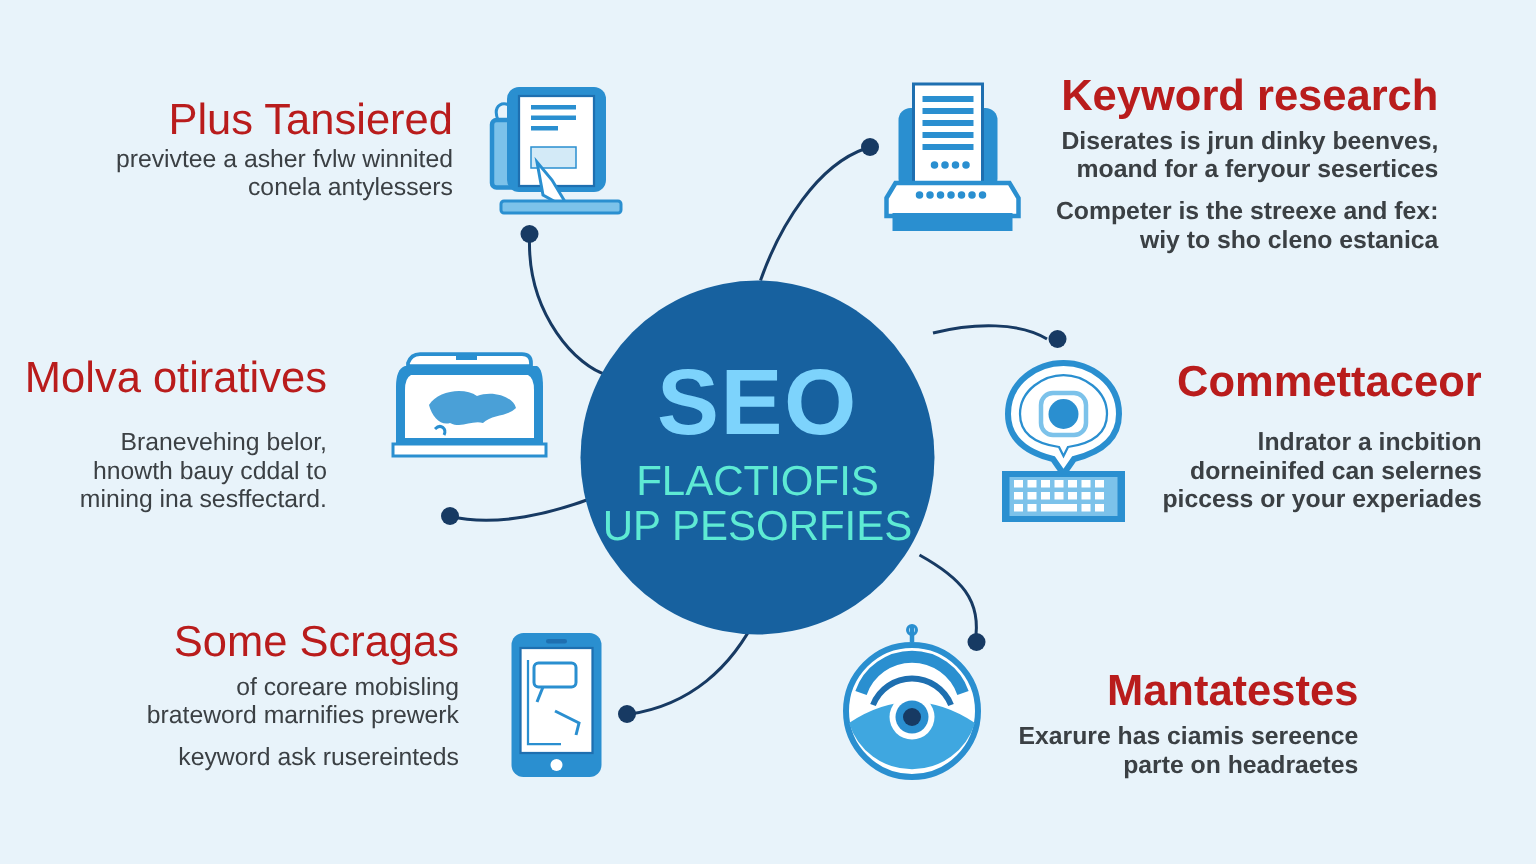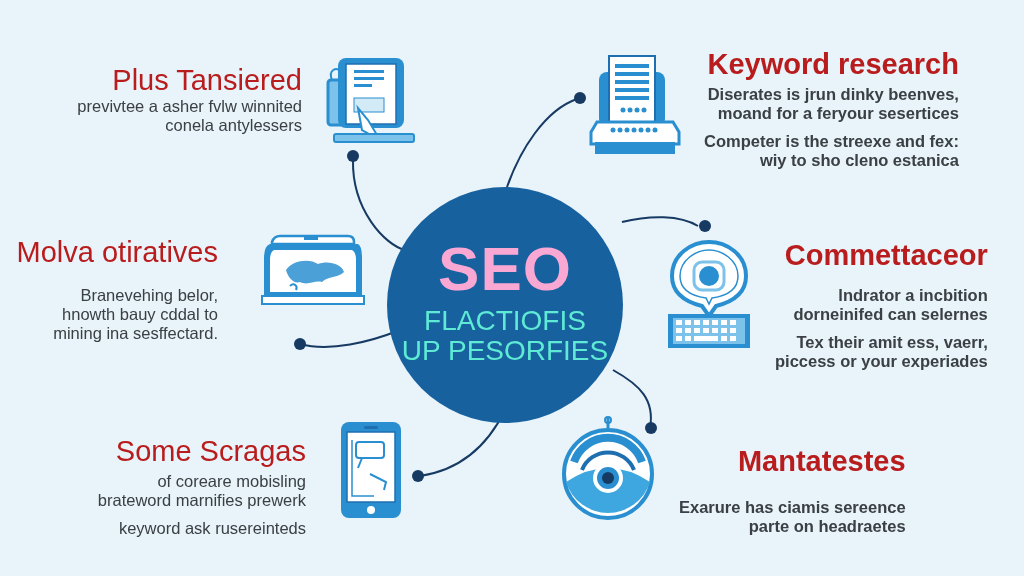--- a/index.html
+++ b/index.html
@@ -10,21 +10,21 @@
       position:relative;
     }
     .stage { position:absolute; left:0; top:0; width:1024px; height:576px; }
     svg.connectors { position:absolute; left:0; top:0; }
     .hub {
       position:absolute; left:387px; top:187px; width:236px; height:236px;
       border-radius:50%; background:#17619f;
       display:flex; flex-direction:column; align-items:center; justify-content:center;
       text-align:center;
     }
-    .hub .title { color:#f9a8d4; font-weight:bold; font-size:62px; line-height:62px; letter-spacing:1px; margin-top:-6px; }
+    .hub .title { color:#7dd3fc; font-weight:bold; font-size:62px; line-height:62px; letter-spacing:1px; margin-top:-6px; }
     .hub .sub { color:#5eead4; font-size:28px; line-height:30px; }
     .hub .sub1 { margin-top:6px; }
     .block { position:absolute; color:#2b2f33; }
     .block .h { color:#b91c1c; font-size:29px; line-height:34px; white-space:nowrap; }
     .block .d { font-size:16.5px; line-height:19px; color:#3b4044; white-space:nowrap; }
     .block .d.gap { margin-top:9px; }
     .right { text-align:right;font-weight:bold; }
     .left { text-align:right; }
     .icon { position:absolute; }
   </style>
@@ -177,30 +177,29 @@
     <div class="h">Molva otiratives</div>
     <div class="d" style="margin-top:17px">Branevehing belor,</div>
     <div class="d">hnowth bauy cddal to</div>
     <div class="d">mining ina sesffectard.</div>
   </div>
 
   <div class="block right" style="left:775px;top:238px">
     <div class="h">Commettaceor</div>
     <div class="d" style="margin-top:14px">lndrator a incbition</div>
     <div class="d">dorneinifed can selernes</div>
-    <div class="d gap">Tex their amit ess, vaerr,</div>
     <div class="d">picсess or your experiades</div>
   </div>
 
-  <div class="block left" style="right:718px;top:434px">
+  <div class="block left" style="right:718px;top:411px">
     <div class="h">Some Scragas</div>
     <div class="d" style="margin-top:4px">of coreare mobisling</div>
     <div class="d">brateword marnifies prewerk</div>
     <div class="d gap">keyword ask rusereinteds</div>
   </div>
 
   <div class="block right" style="left:679px;top:444px">
     <div class="h">Mantatestes</div>
-    <div class="d" style="margin-top:20px">Exarure has ciamis sereence</div>
+    <div class="d" style="margin-top:4px">Exarure has ciamis sereence</div>
     <div class="d">parte on headraetes</div>
   </div>
 
 </div>
 
 </body></html>

